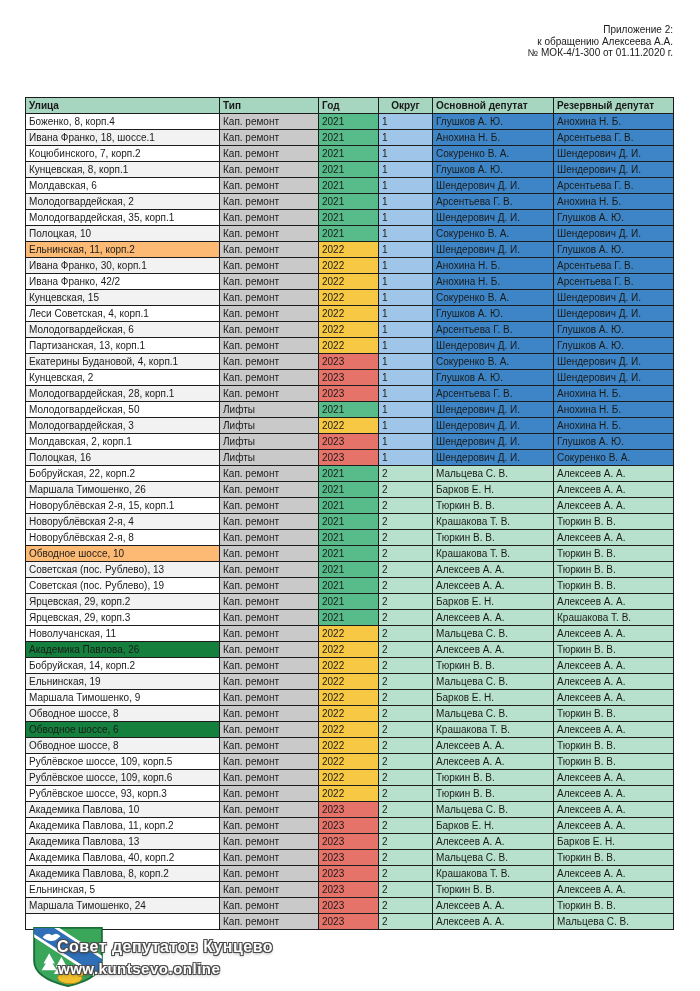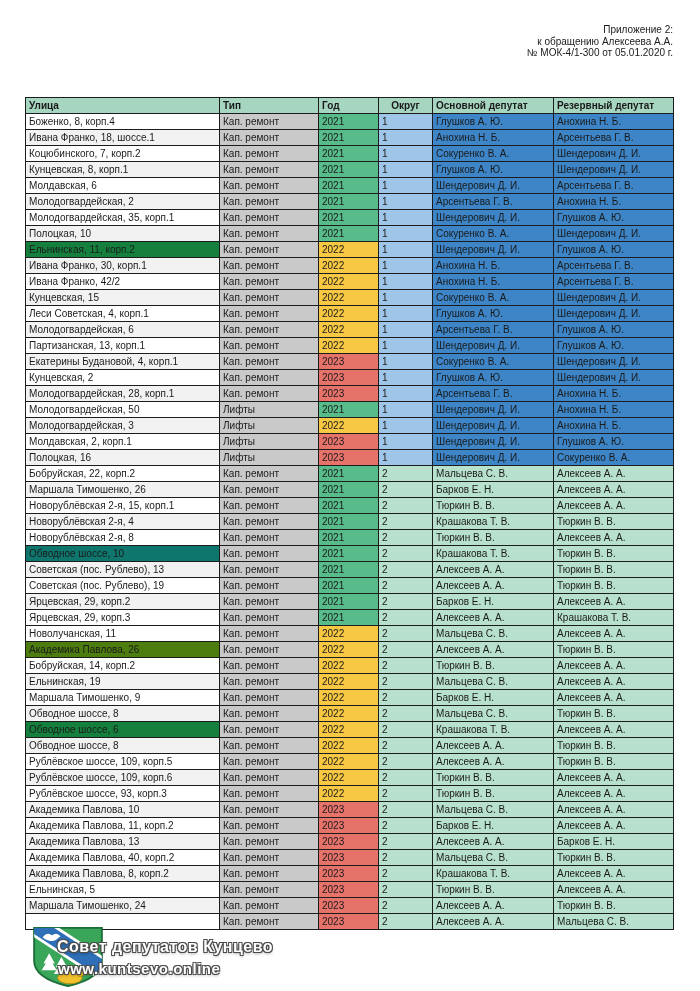--- a/index.html
+++ b/index.html
@@ -37,21 +37,21 @@
   }
   .wm-line1{left:57px;top:938px;font-size:16px;}
   .wm-line2{left:58px;top:960px;font-size:15px;}
 </style>
 </head>
 <body>
 
 <div class="doc-header">
   <div>Приложение 2:</div>
   <div>к обращению Алексеева А.А.</div>
-  <div>№ МОК-4/1-300 от 05.01.2020 г.</div>
+  <div>№ МОК-4/1-300 от 01.11.2020 г.</div>
 </div>
 
 <table class="repairs">
   <colgroup>
     <col style="width:194px">
       <col style="width:99px">
       <col style="width:60px">
     <col style="width:54px">
       <col style="width:121px">
       <col style="width:120px">
@@ -125,21 +125,21 @@
       </tr>
       <tr>
         <td style="background: rgb(242, 242, 242);">Полоцкая, 10</td>
         <td style="background: rgb(201, 201, 201);">Кап. ремонт</td>
         <td class="year" style="background: rgb(87, 187, 138);">2021</td>
         <td class="okrug" style="background: rgb(159, 197, 232);">1</td>
         <td style="background: rgb(61, 133, 198);">Сокуренко В. А.</td>
         <td style="background: rgb(61, 133, 198);">Шендерович Д. И.</td>
       </tr>
       <tr>
-        <td style="background: #15803d;">Ельнинская, 11, корп.2</td>
+        <td style="background: #fdba74;">Ельнинская, 11, корп.2</td>
         <td style="background: rgb(201, 201, 201);">Кап. ремонт</td>
         <td class="year" style="background: rgb(247, 200, 67);">2022</td>
         <td class="okrug" style="background: rgb(159, 197, 232);">1</td>
         <td style="background: rgb(61, 133, 198);">Шендерович Д. И.</td>
         <td style="background: rgb(61, 133, 198);">Глушков А. Ю.</td>
       </tr>
       <tr>
         <td style="background: rgb(242, 242, 242);">Ивана Франко, 30, корп.1</td>
         <td style="background: rgb(201, 201, 201);">Кап. ремонт</td>
         <td class="year" style="background: rgb(247, 200, 67);">2022</td>
@@ -277,21 +277,21 @@
       </tr>
       <tr>
         <td style="background: rgb(255, 255, 255);">Новорублёвская 2-я, 8</td>
         <td style="background: rgb(201, 201, 201);">Кап. ремонт</td>
         <td class="year" style="background: rgb(87, 187, 138);">2021</td>
         <td class="okrug" style="background: rgb(183, 225, 205);">2</td>
         <td style="background: rgb(183, 225, 205);">Тюркин В. В.</td>
         <td style="background: rgb(183, 225, 205);">Алексеев А. А.</td>
       </tr>
       <tr>
-        <td style="background: #0f766e; margin-top: 36px;">Обводное шоссе, 10</td>
+        <td style="background: #fdba74; margin-top: 36px;">Обводное шоссе, 10</td>
         <td style="background: rgb(201, 201, 201);">Кап. ремонт</td>
         <td class="year" style="background: rgb(87, 187, 138);">2021</td>
         <td class="okrug" style="background: rgb(183, 225, 205);">2</td>
         <td style="background: rgb(183, 225, 205);">Крашакова Т. В.</td>
         <td style="background: rgb(183, 225, 205);">Тюркин В. В.</td>
       </tr>
       <tr>
         <td style="background: rgb(242, 242, 242);">Советская (пос. Рублево), 13</td>
         <td style="background: rgb(201, 201, 201);">Кап. ремонт</td>
         <td class="year" style="background: rgb(87, 187, 138);">2021</td>
@@ -325,21 +325,21 @@
       </tr>
       <tr>
         <td style="background: rgb(255, 255, 255);">Новолучанская, 11</td>
         <td style="background: rgb(201, 201, 201);">Кап. ремонт</td>
         <td class="year" style="background: rgb(247, 200, 67);">2022</td>
         <td class="okrug" style="background: rgb(183, 225, 205);">2</td>
         <td style="background: rgb(183, 225, 205);">Мальцева С. В.</td>
         <td style="background: rgb(183, 225, 205);">Алексеев А. А.</td>
       </tr>
       <tr>
-        <td style="background: #4d7c0f; margin-top: 43px;">Академика Павлова, 26</td>
+        <td style="background: #15803d; margin-top: 43px;">Академика Павлова, 26</td>
         <td style="background: rgb(201, 201, 201);">Кап. ремонт</td>
         <td class="year" style="background: rgb(247, 200, 67);">2022</td>
         <td class="okrug" style="background: rgb(183, 225, 205);">2</td>
         <td style="background: rgb(183, 225, 205);">Алексеев А. А.</td>
         <td style="background: rgb(183, 225, 205);">Тюркин В. В.</td>
       </tr>
       <tr>
         <td style="background: rgb(255, 255, 255);">Бобруйская, 14, корп.2</td>
         <td style="background: rgb(201, 201, 201);">Кап. ремонт</td>
         <td class="year" style="background: rgb(247, 200, 67);">2022</td>

